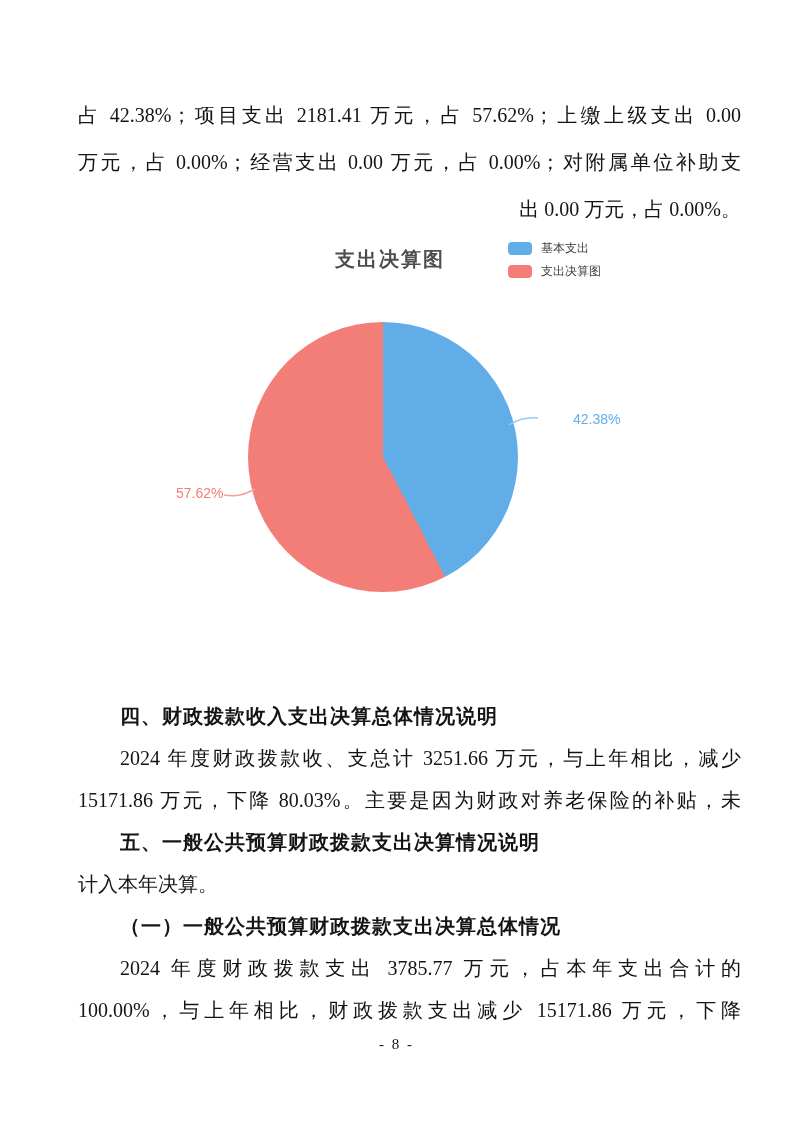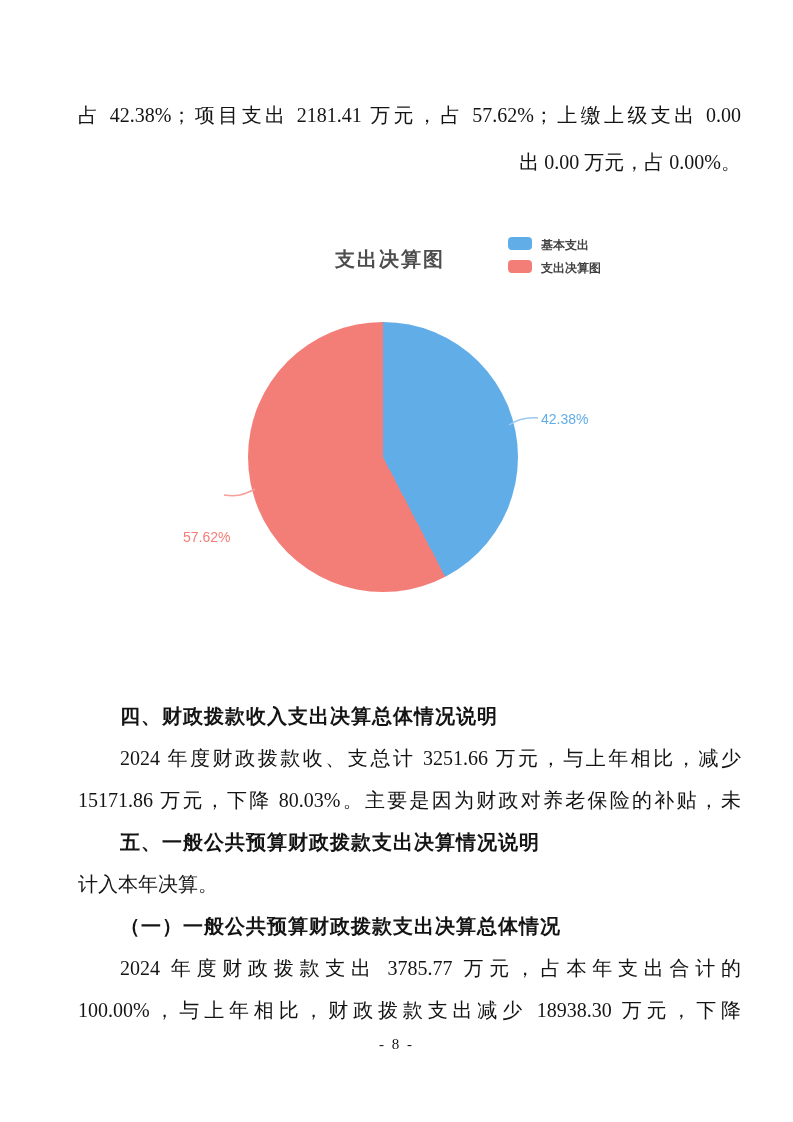--- a/index.html
+++ b/index.html
@@ -36,48 +36,49 @@
     position: absolute;
     left: 0; top: 228px; width: 793px; height: 440px;
     font-family: "Liberation Sans", "DejaVu Sans", sans-serif;
   }
   .chart-title {
     position: absolute; left: 335px; top: 18px;
     font-size: 20px; font-weight: bold; color: #4d4d4d;
     letter-spacing: 2px;
   }
   .legend { position: absolute; left: 508px; top: 9px; }
-  .legend-row { display: flex; height: 23px; font-weight: bold; }
+  .legend-row { display: flex; align-items: center; height: 23px; }
   .legend-swatch {
     width: 24px; height: 13px; border-radius: 4px;
     margin-right: 9px; flex: 0 0 auto;
   }
   .legend-label { font-size: 12px; color: #404040; }
   .pie {
     position: absolute; left: 248px; top: 94px;
     width: 270px; height: 270px; border-radius: 50%;
   }
   .slice-label { position: absolute; font-size: 14px; white-space: nowrap; }
   .slice-label.blue { left: 541px; top: 183px; }
-  .slice-label.red  { left: 183px; top: 257px; margin-top: 44px; }
+  .slice-label.red  { left: 176px; top: 257px; }
   .leader-lines { position: absolute; left: 0; top: 0; width: 793px; height: 440px; pointer-events: none; }
   
   .footer {
     position: absolute; left: 0; top: 1036px; width: 793px;
     text-align: center; font-size: 15px; color: #141414;
     letter-spacing: 2px;
   }
 </style>
 </head>
 <body>
 
 <div class="page">
 
   <div class="intro">
     <div class="line j">占 42.38%；项目支出 2181.41 万元，占 57.62%；上缴上级支出 0.00</div>
+    <div class="line j">万元，占 0.00%；经营支出 0.00 万元，占 0.00%；对附属单位补助支</div>
     <div class="line">出 0.00 万元，占 0.00%。</div>
   </div>
 
   <div class="chart">
     <div class="chart-title">支出决算图</div>
 
     <div class="legend">
       <div class="legend-row">
         <span class="legend-swatch" style="background: rgb(97, 173, 232);"></span>
         <span class="legend-label">基本支出</span>
@@ -88,30 +89,30 @@
       </div>
     </div>
 
     <div class="pie" style="background: conic-gradient(rgb(97, 173, 232) 0deg, rgb(97, 173, 232) 152.568deg, rgb(243, 125, 119) 152.568deg, rgb(243, 125, 119) 360deg);"></div>
 
     <svg class="leader-lines" viewBox="0 0 793 440" xmlns="http://www.w3.org/2000/svg">
       <path d="M 509 197 C 518 191, 526 189, 538 190" fill="none" stroke="#9cc9ef" stroke-width="1.5"></path>
       <path d="M 224 267 C 236 269, 244 267, 255 261" fill="none" stroke="#f5a09a" stroke-width="1.5"></path>
     </svg>
 
-    <div class="slice-label blue" style="color: rgb(97, 173, 232);">42.38%</div>
+    <div class="slice-label blue" style="color: rgb(97, 173, 232); margin-left: 32px;">42.38%</div>
     <div class="slice-label red" style="color: rgb(243, 125, 119);">57.62%</div>
   </div>
 
   <div class="sections">
     <div class="line heading indent">四、财政拨款收入支出决算总体情况说明</div>
     <div class="line j indent">2024 年度财政拨款收、支总计 3251.66 万元，与上年相比，减少</div>
     <div class="line j">15171.86 万元，下降 80.03%。主要是因为财政对养老保险的补贴，未</div>
     <div class="line heading indent">五、一般公共预算财政拨款支出决算情况说明</div>
     <div class="line">计入本年决算。</div>
     <div class="line heading indent">（一）一般公共预算财政拨款支出决算总体情况</div>
     <div class="line j indent">2024 年度财政拨款支出 3785.77 万元，占本年支出合计的</div>
-    <div class="line j">100.00%，与上年相比，财政拨款支出减少 18938.30 万元，下降</div>
+    <div class="line j">100.00%，与上年相比，财政拨款支出减少 15171.86 万元，下降</div>
   </div>
 
   <div class="footer">- 8 -</div>
 
 </div>
 
 </body></html>

